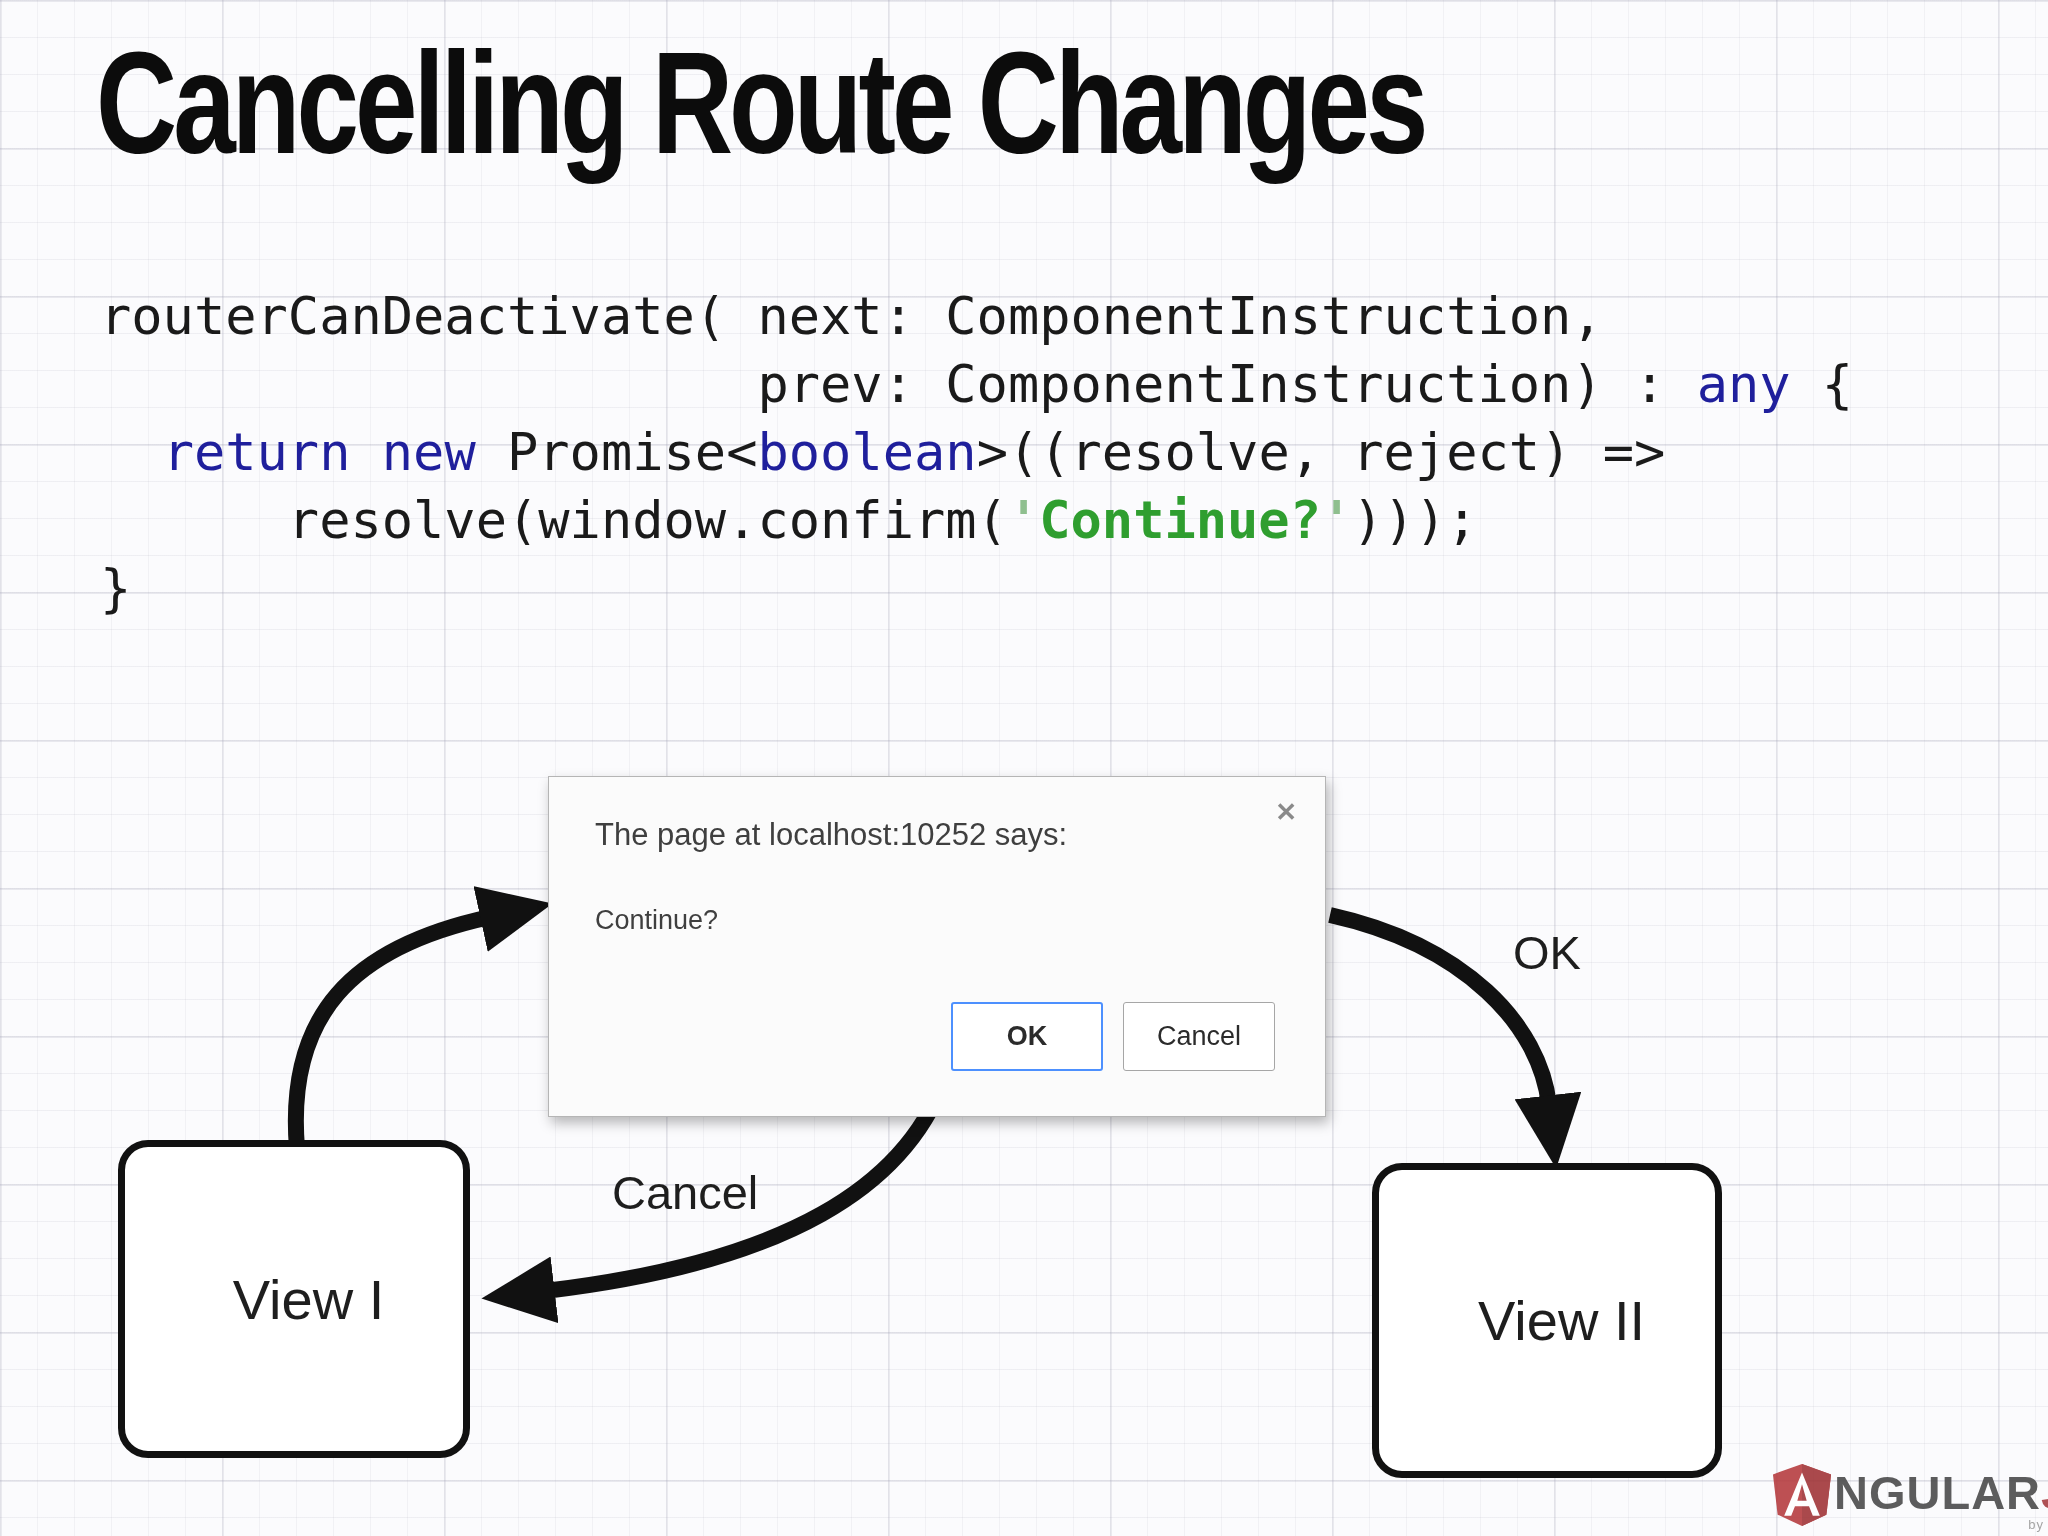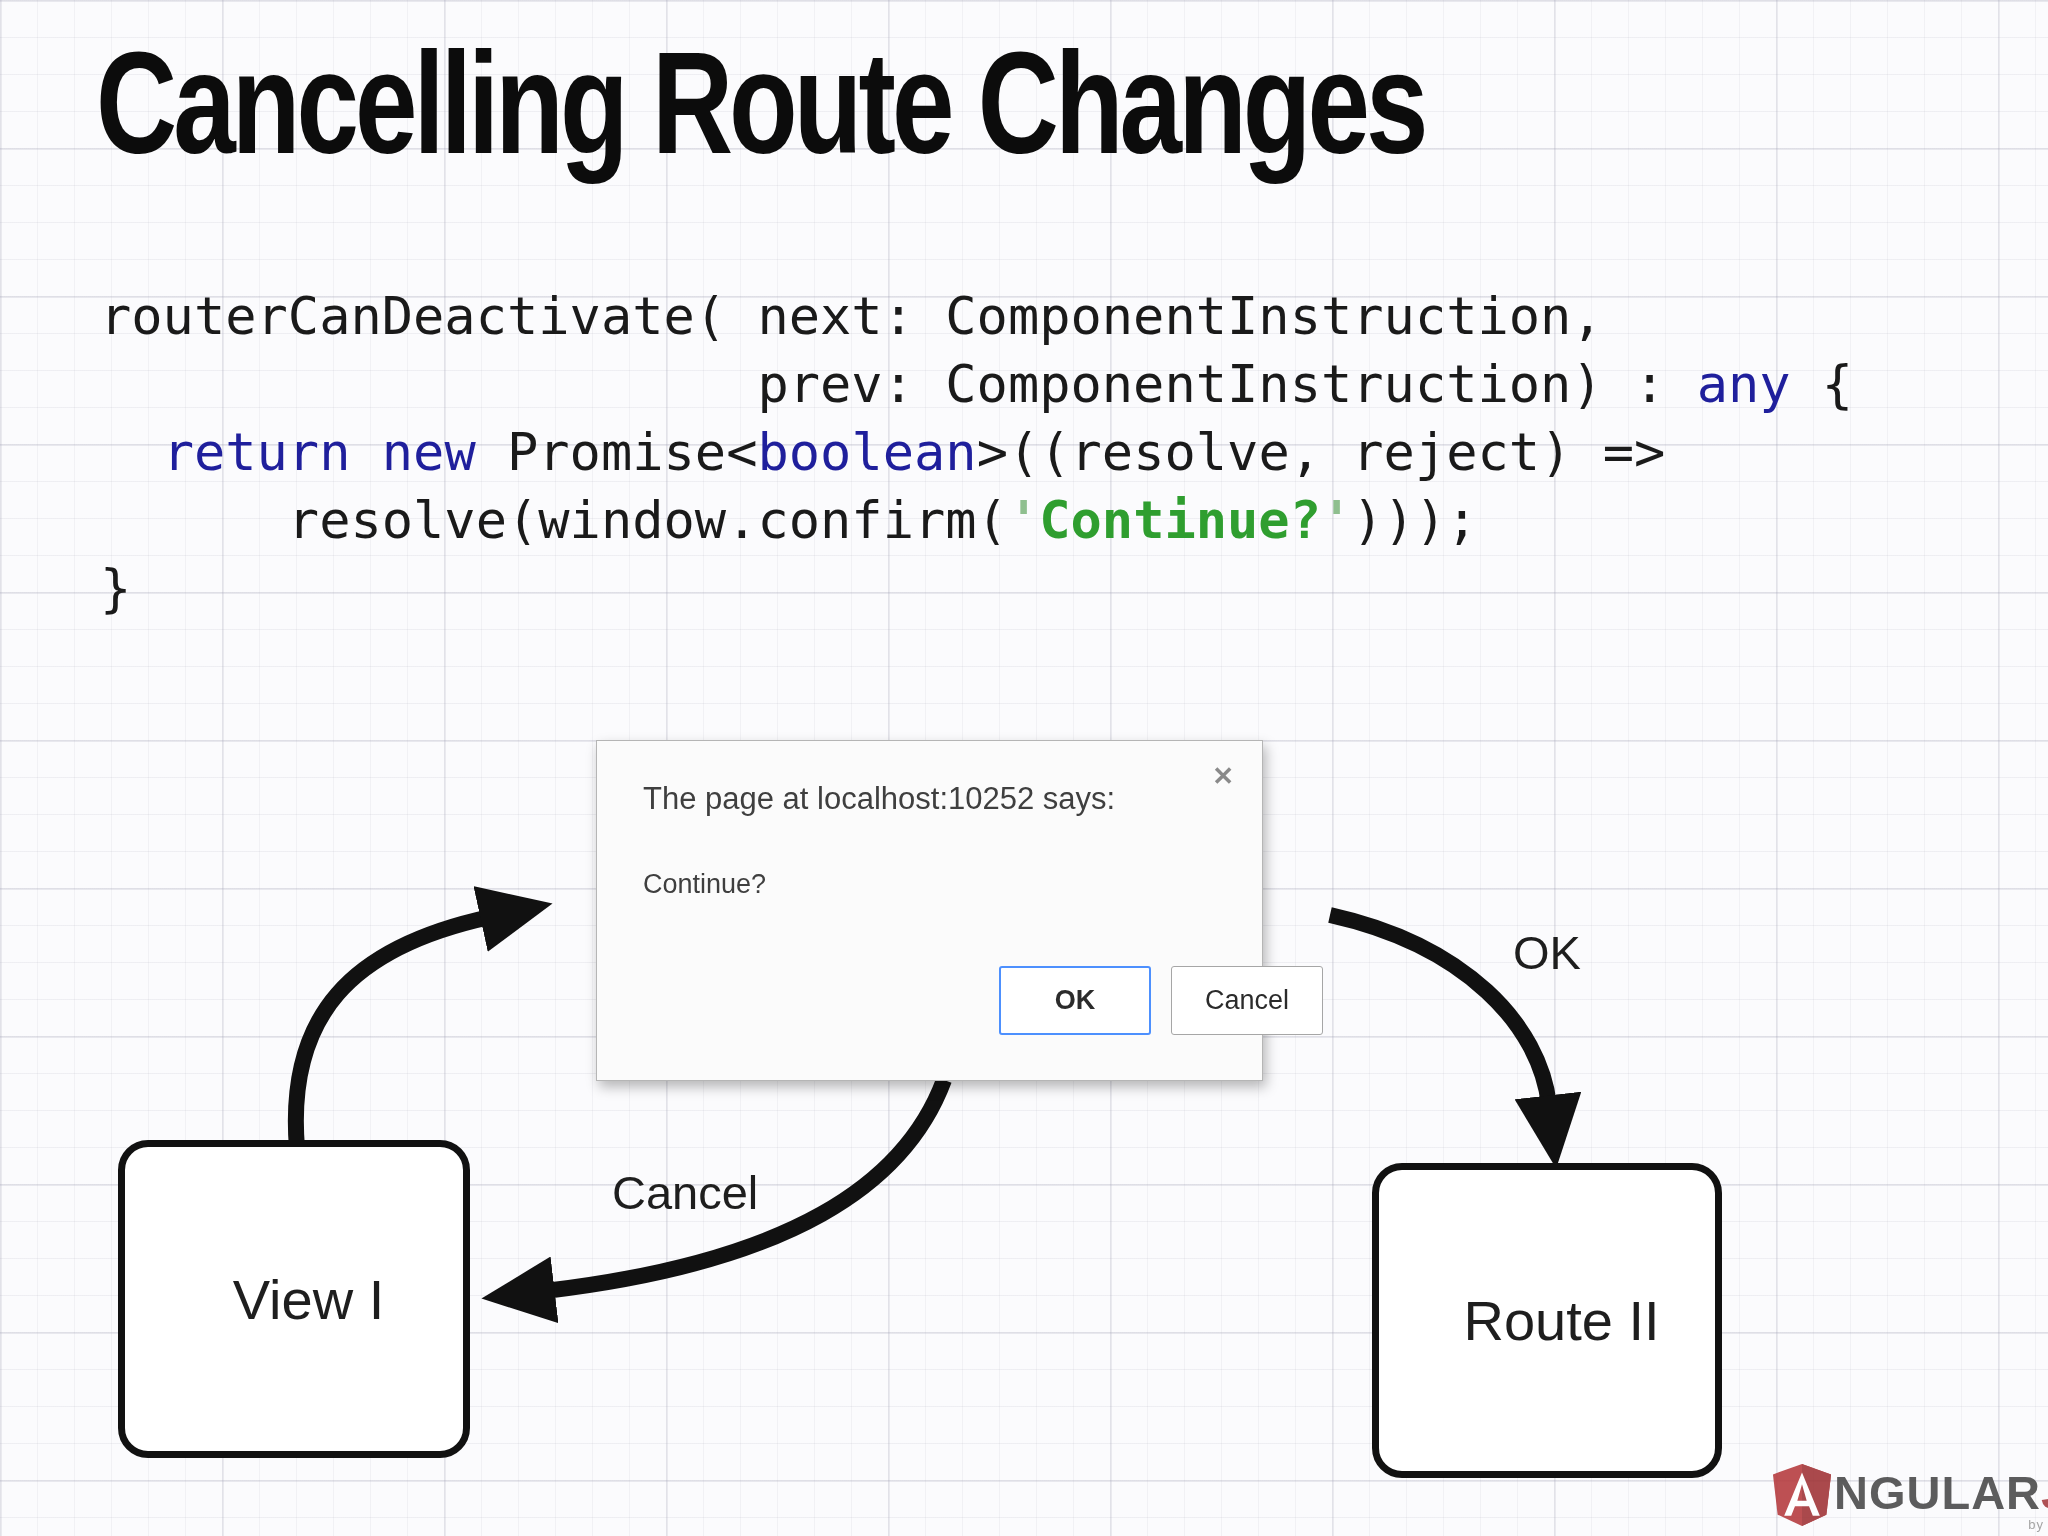--- a/index.html
+++ b/index.html
@@ -36,25 +36,24 @@
   .tok-plain{color:#1a1a1a;}
   .tok-keyword{color:#1f1f9c;font-weight:normal;}
   .tok-string{color:#2f9e2f;font-weight:bold;}
   .tok-string-quote{color:#8fbf8f;font-weight:bold;}
 
   
   .arrows{position:absolute;left:0;top:0;width:2048px;height:1536px;}
 
   
   .dialog{
-    position:absolute;left:548px;top:740px;width:667px;height:341px;
+    position:absolute;left:548px;top:776px;width:778px;height:341px;
     background:#fbfbfb;border:1px solid #b5b5b5;
     box-shadow:3px 6px 12px rgba(0,0,0,0.28);
     box-sizing:border-box;
-    margin-left:48px;
   }
   .dialog-title{
     position:absolute;left:46px;top:40px;
     font-size:31px;color:#3f3f3f;white-space:nowrap;
   }
   .dialog-close{
     position:absolute;right:28px;top:20px;
     font-size:26px;font-weight:bold;color:#8a8a8a;cursor:default;
   }
   .dialog-message{
@@ -128,21 +127,21 @@
     <div class="dialog-close">✕</div>
     <div class="dialog-message">Continue?</div>
     <div class="btn btn-ok">OK</div>
     <div class="btn btn-cancel">Cancel</div>
   </div>
 
   <div class="view-box view-1">
     <span>View I</span>
   </div>
   <div class="view-box view-2">
-    <span>Route II</span>
+    <span>View II</span>
   </div>
 
   <div class="arrow-label label-cancel">Cancel</div>
   <div class="arrow-label label-ok">OK</div>
 
   <div class="logo">
     <svg class="logo-shield" width="60" height="64" viewBox="0 0 64 68">
       <path d="M32 1 L63 12 L58 55 L32 67 L6 55 L1 12 Z" fill="#b5393c"></path>
       <path d="M32 1 L63 12 L58 55 L32 67 Z" fill="#9f3134"></path>
       <path fill-rule="evenodd" d="M32 10 L51 56 L43.5 56 L39.5 46 L24.5 46 L20.5 56 L13 56 Z M32 22.5 L37 40 L27 40 Z" fill="#ffffff"></path>

